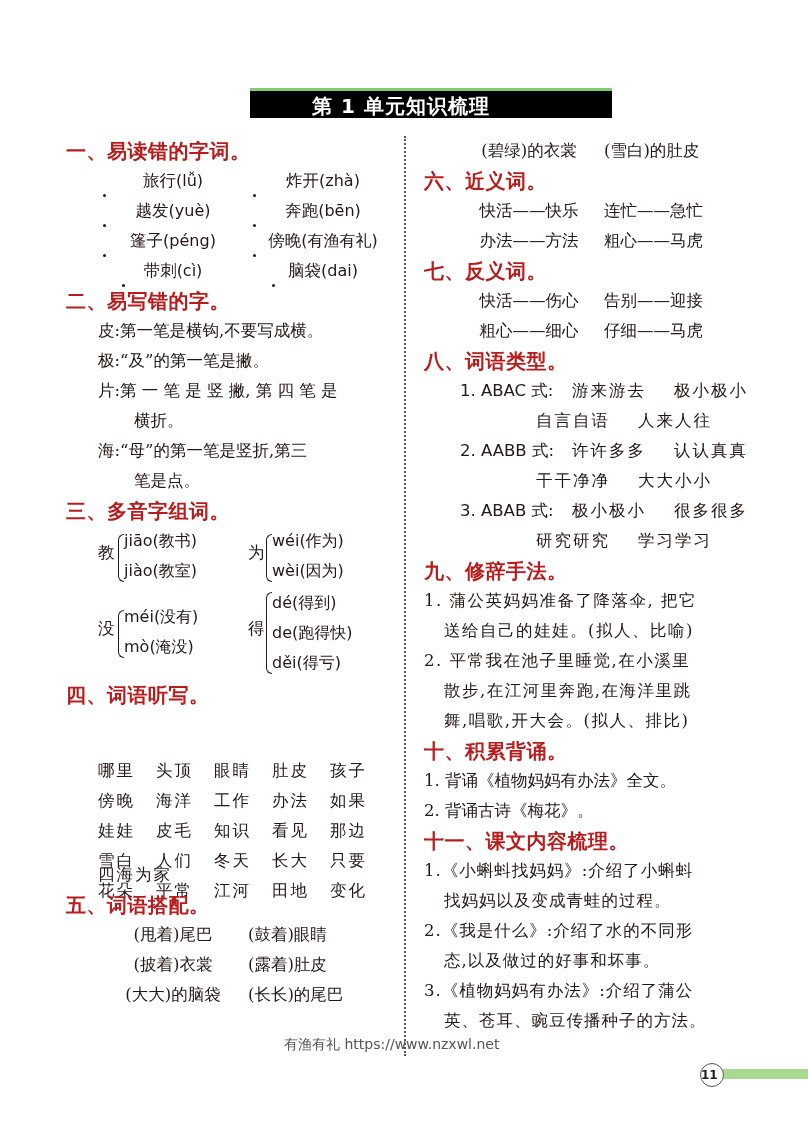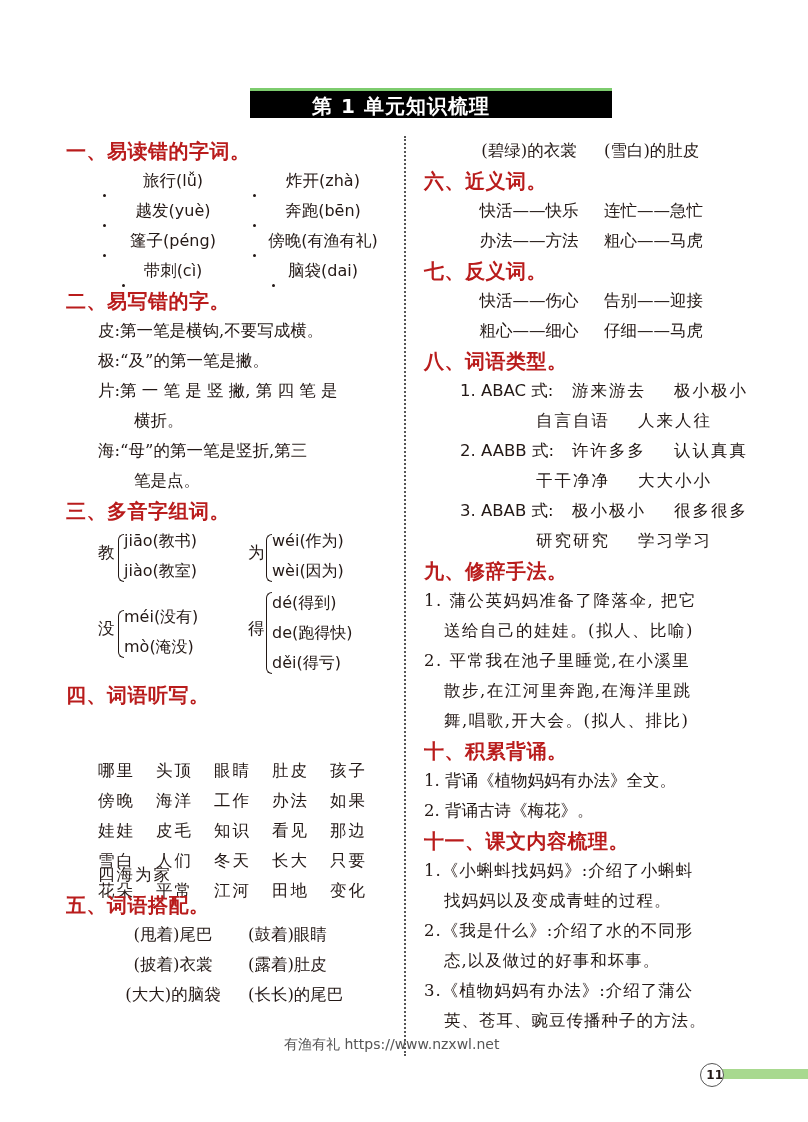--- a/index.html
+++ b/index.html
@@ -29,21 +29,21 @@
   .poly .brace { position:absolute; border:1.3px solid #231815; border-right:none;
                  border-radius:6px 0 0 6px; width:5px; }
   .poly .opt { position:absolute; white-space:nowrap; height:30px; line-height:30px; }
   .num { font-family:"DejaVu Sans","Liberation Sans",sans-serif;margin-left:36px; }
   .type-label { display:inline-block; width:112px; }
   .type-w { display:inline-block; width:102px; letter-spacing:2px; }
   .footer { position:absolute; top:1036px; left:284px; font-family:"DejaVu Sans","Liberation Sans",sans-serif;
             font-size:14px; color:#555; }
   .pnum { position:absolute; left:700px; top:1063px; width:22px; height:22px; border:1.5px solid #555;
           border-radius:50%; background:#fff; font-family:"DejaVu Sans","Liberation Sans",sans-serif;
-          font-size:12px; font-weight:bold; text-align:right; line-height:22px; z-index:2; }
+          font-size:12px; font-weight:bold; text-align:left; line-height:22px; z-index:2; }
   .pbar { position:absolute; left:722px; top:1069px; width:86px; height:10px; background:#a8d98f; }
 </style>
 </head>
 <body>
 
 <div class="title-bar">
   <div class="title-text">第 1 单元知识梳理</div>
 </div>
 
 <div class="divider"></div>

